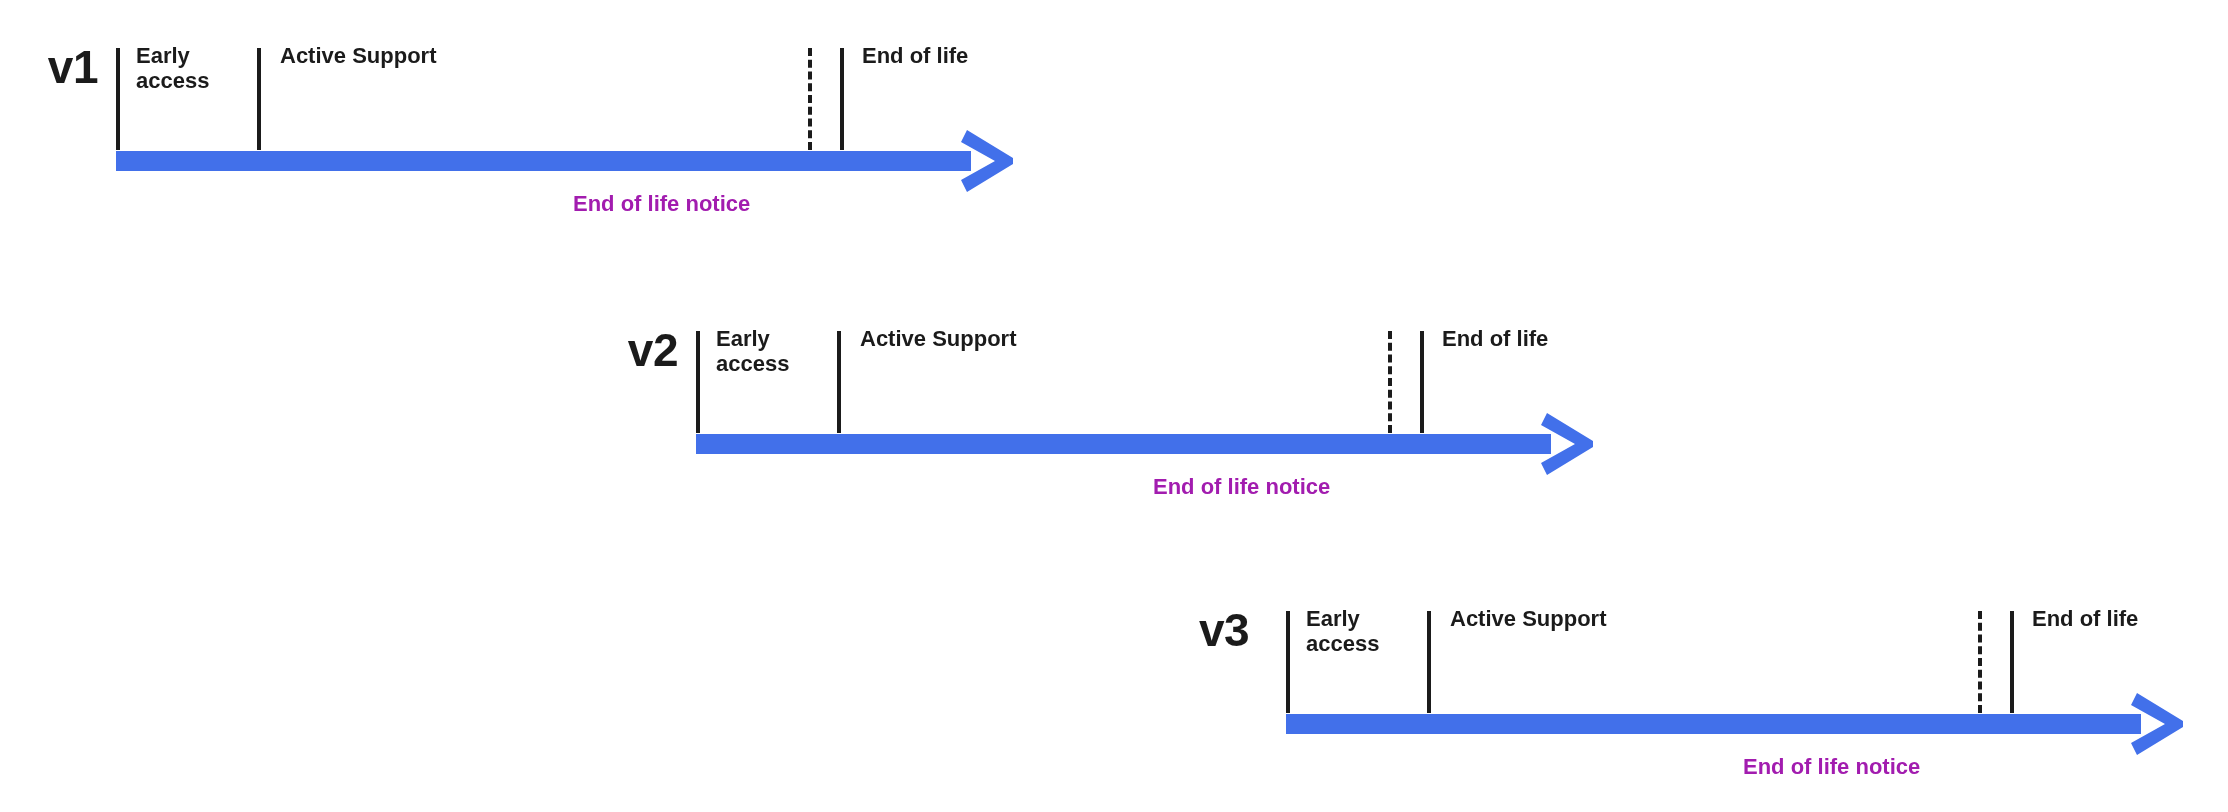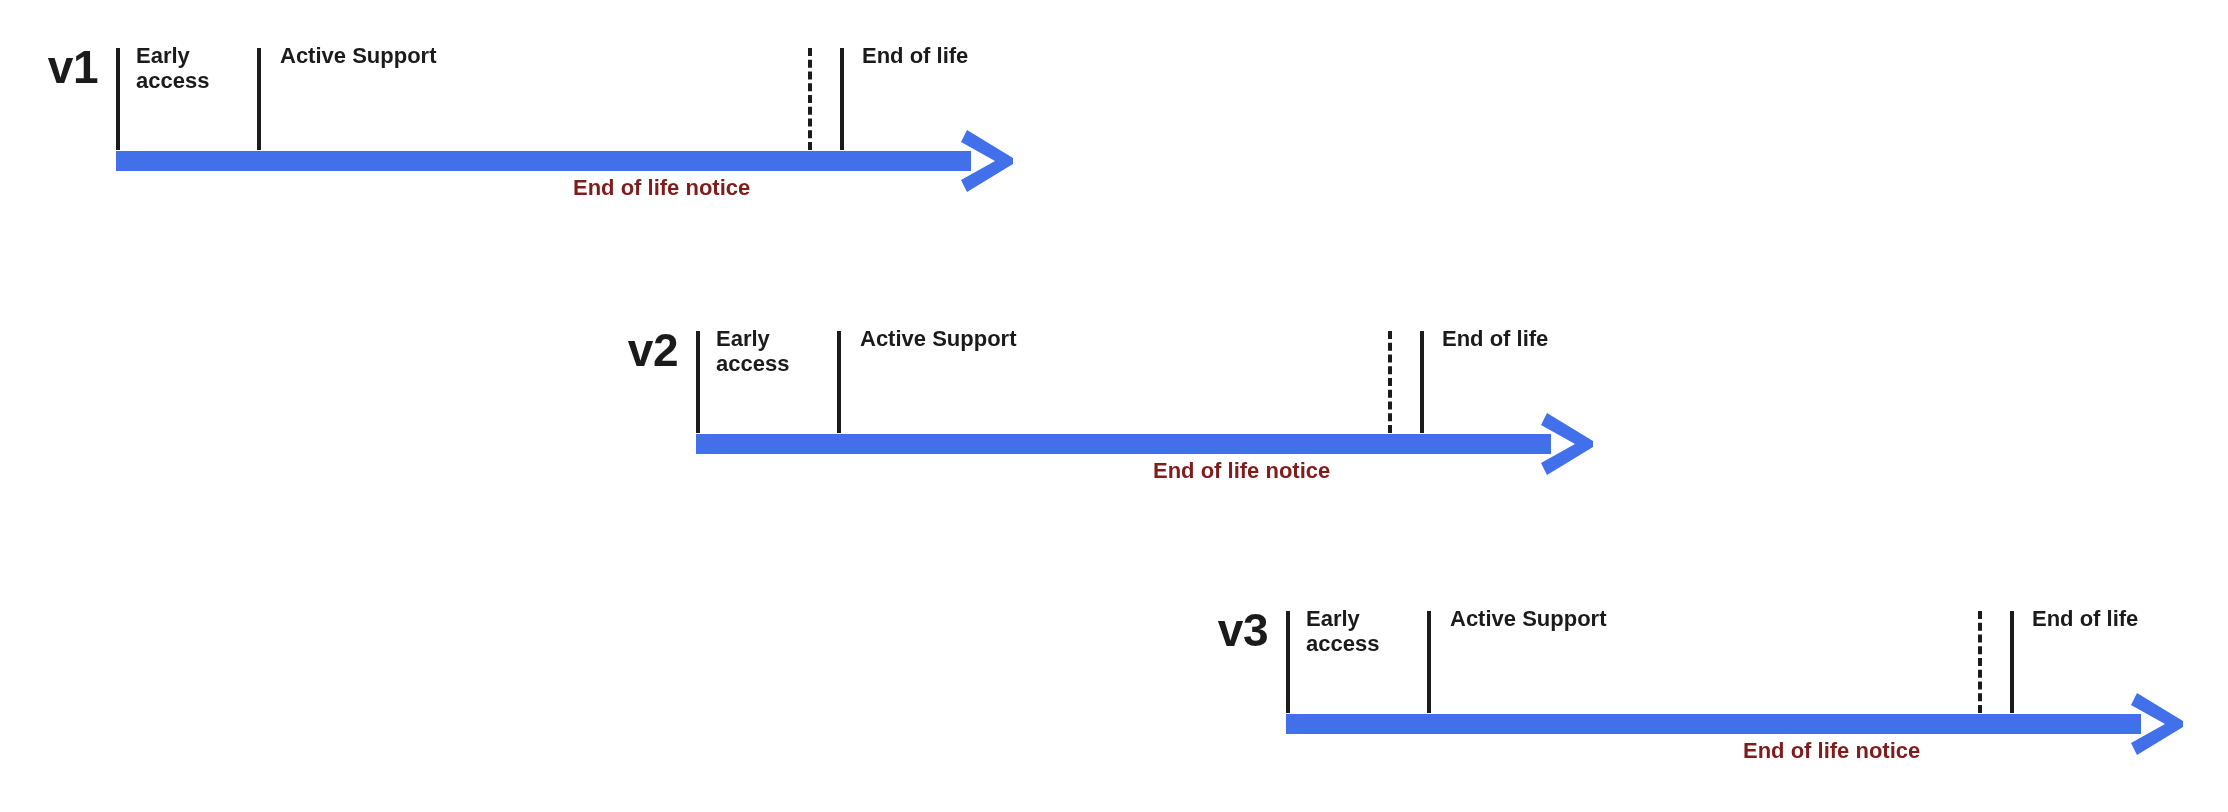--- a/index.html
+++ b/index.html
@@ -72,23 +72,24 @@
     font-weight: bold;
     color: #1b1b1b;
     line-height: 1.12;
     white-space: pre-line;
   }
 
   .notice-label {
     position: absolute;
     font-size: 22px;
     font-weight: bold;
-    color: #7f1d1d;
+    color: #a21caf;
     line-height: 1;
     white-space: nowrap;
+    margin-top: 16px;
   }
 </style>
 </head>
 <body>
 
 <div class="diagram">
 
   <div class="timeline" style="left:0px; top:0px; width:1060px;">
 
     <div class="version-label" style="left:10px; top:44px; width:88px;">v1</div>
@@ -144,21 +145,21 @@
       <svg width="60" height="62" viewBox="0 0 60 62">
         <path d="M6,0 L52,28 L52,34 L6,62 L0,50 L34,31 L0,12 Z" fill="#4270EA"></path>
       </svg>
     </div>
 
     <div class="notice-label" style="left:573px; top:177px;">End of life notice</div>
   </div>
 
   <div class="timeline" style="left:1170px; top:563px; width:1060px;">
 
-    <div class="version-label" style="left:10px; top:44px; width:88px;">v3</div>
+    <div class="version-label" style="left:10px; top:44px; width:88px;text-align:center;">v3</div>
 
     <div class="vline" style="left:116px; top:48px; height:102px;"></div>
 
     <div class="phase-label" style="left:136px; top:44px; width:120px;">Early
 access</div>
 
     <div class="vline" style="left:257px; top:48px; height:102px;"></div>
 
     <div class="phase-label" style="left:280px; top:44px;">Active Support</div>
 

